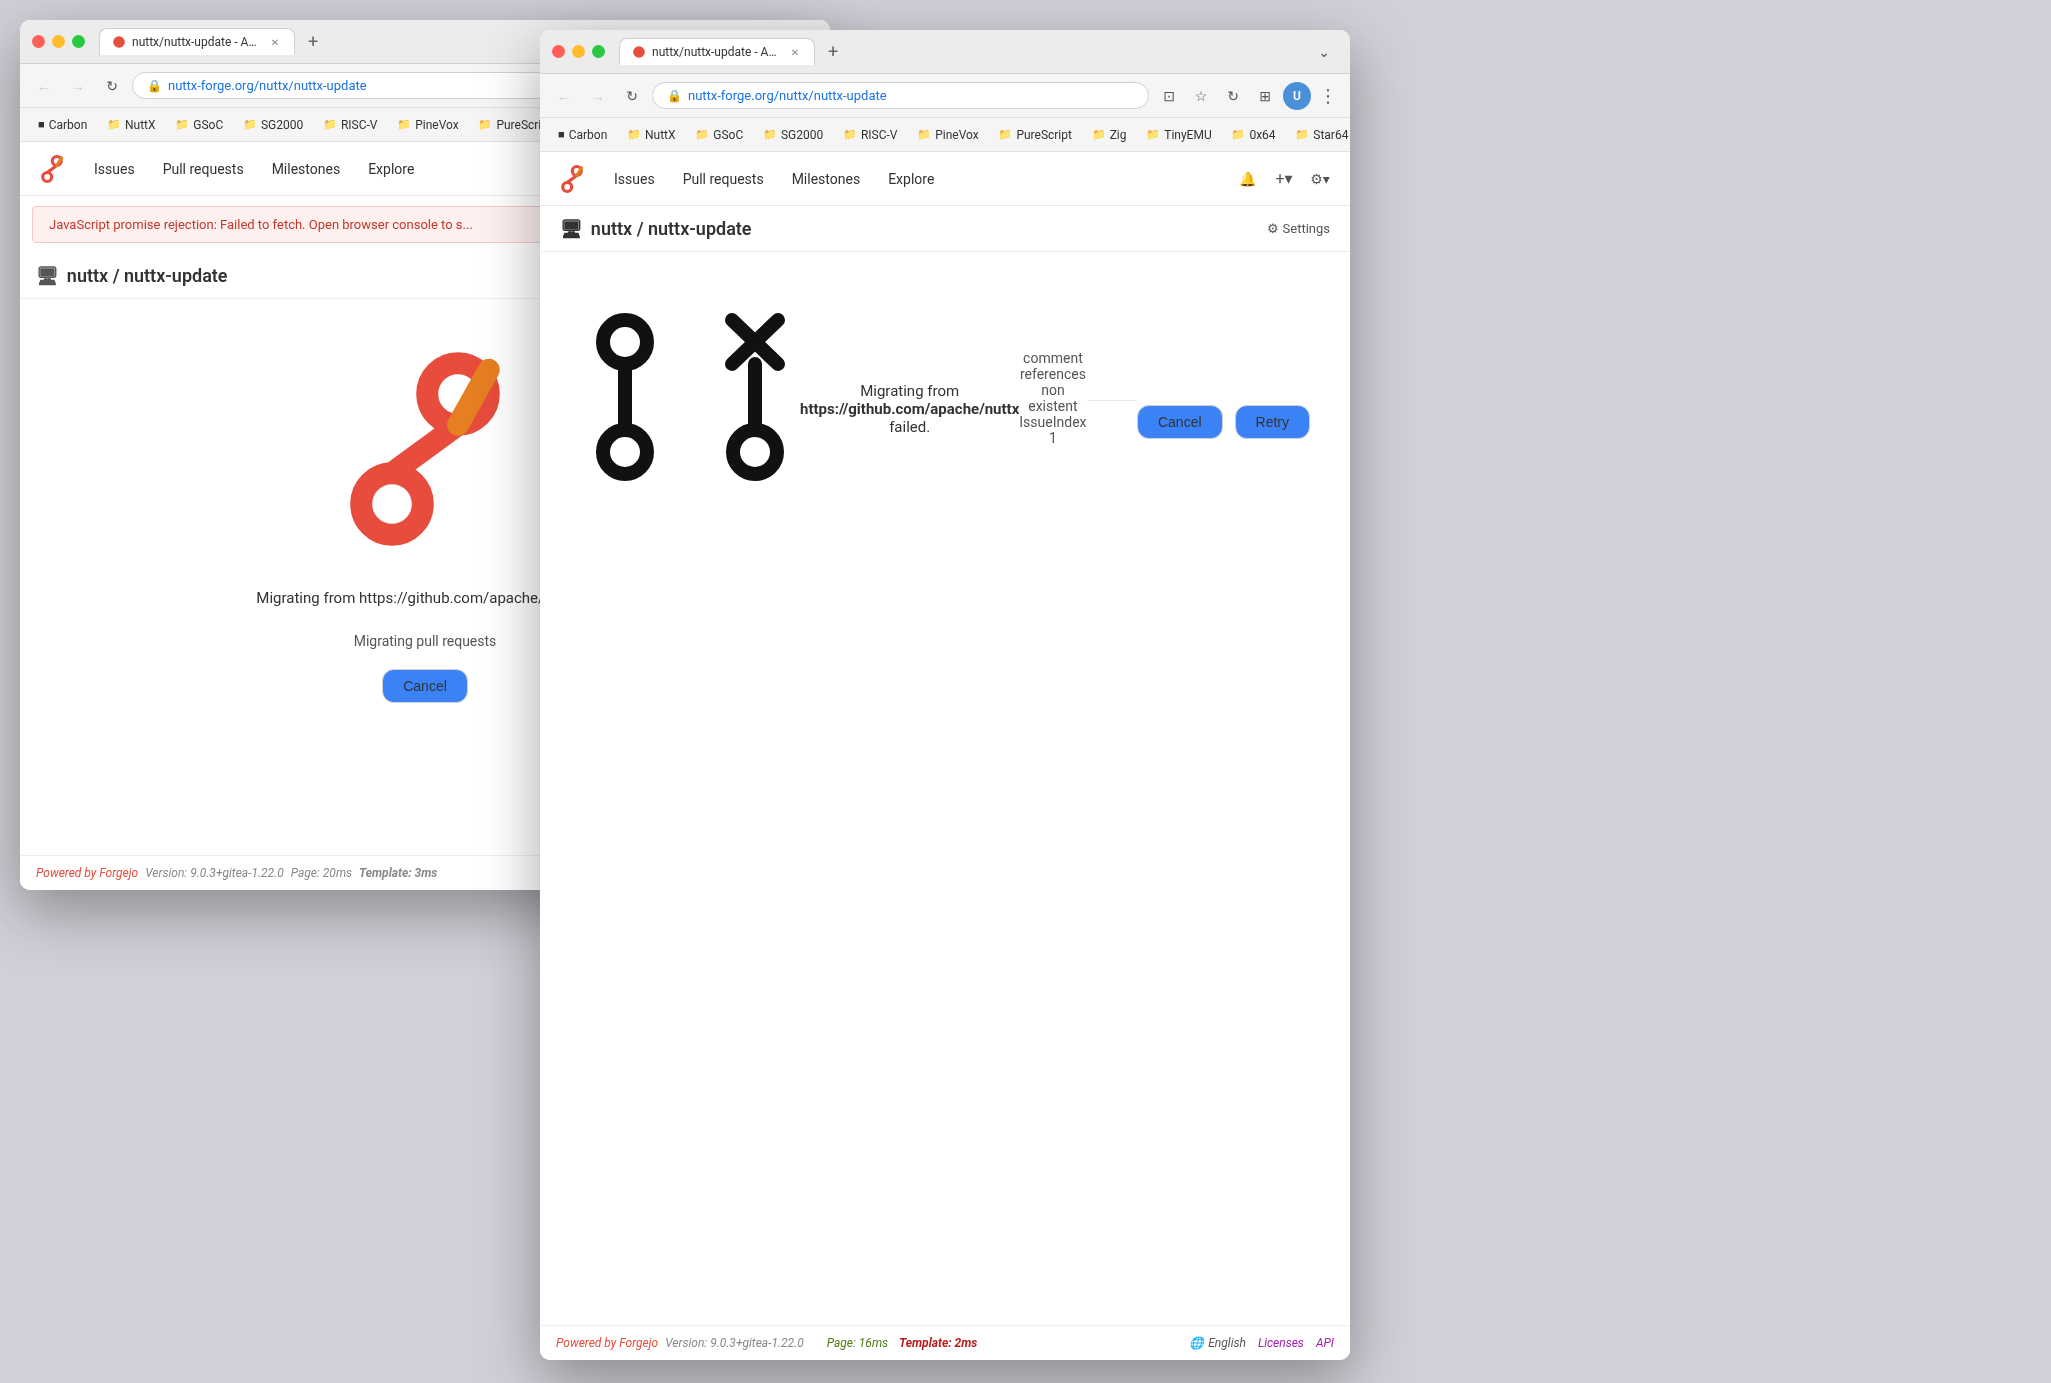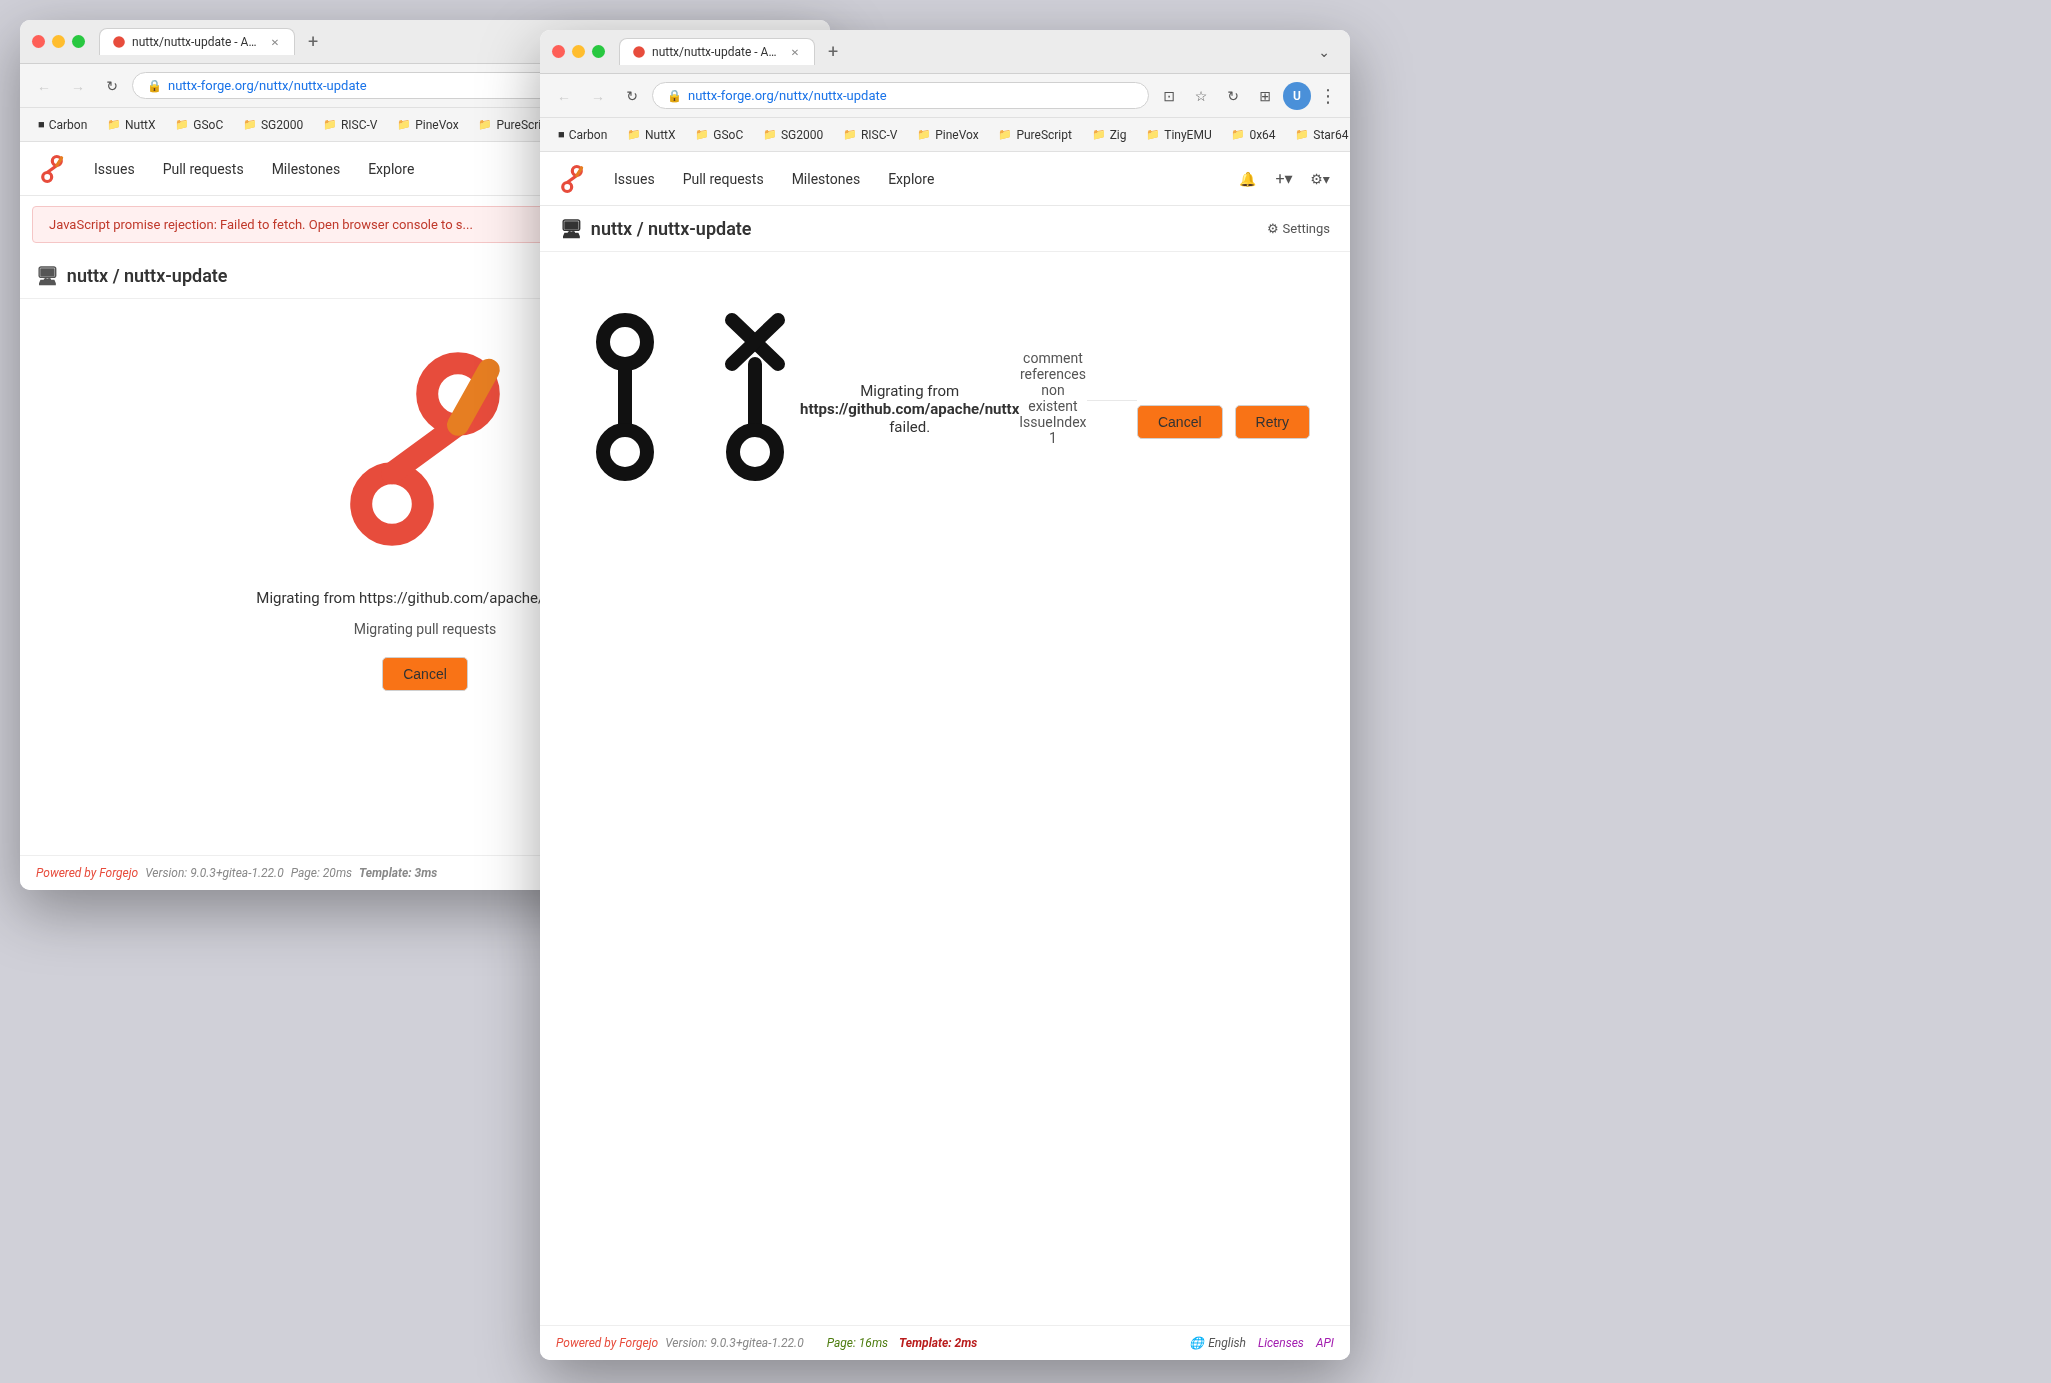--- a/index.html
+++ b/index.html
@@ -298,36 +298,36 @@
 
     .migration-text {
       font-size: 15px;
       color: #333;
       margin-bottom: 8px;
     }
 
     .migration-status {
       font-size: 14px;
       color: #555;
-      margin-top: 6px;
+      margin-top: 18px;
     }
 
     .migration-buttons {
       display: flex;
       gap: 12px;
       margin-top: 20px;
     }
 
     .btn {
       padding: 8px 20px;
-      border-radius: 5px;
+      border-radius: 12px;
       font-size: 14px;
       cursor: pointer;
       border: 1px solid #d0d0d0;
-      background: #f97316;
+      background: #3b82f6;
       color: #333;
     }
 
     
     .forgejo-footer {
       padding: 10px 16px;
       font-size: 12px;
       color: #e74c3c;
       border-top: 1px solid #eee;
       display: flex;

